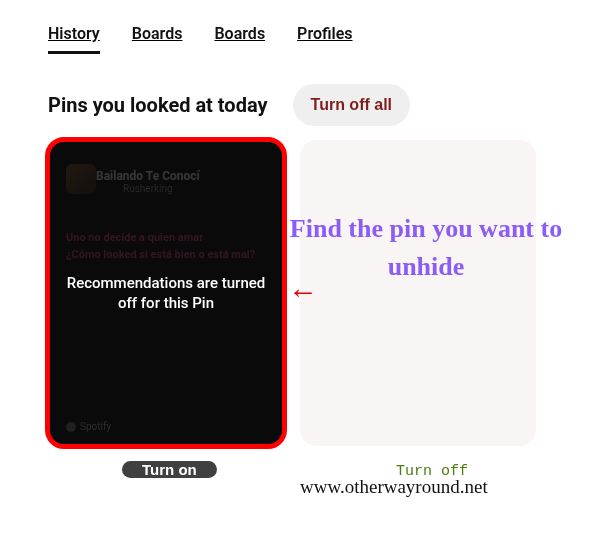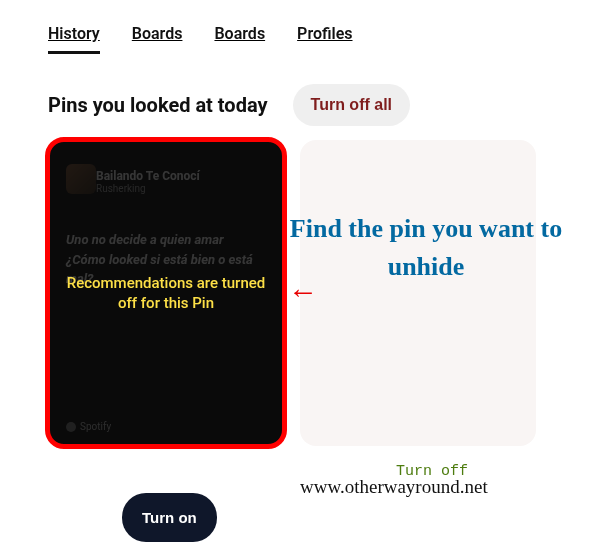--- a/index.html
+++ b/index.html
@@ -84,31 +84,31 @@
       background: linear-gradient(135deg, #8a5a3a, #3a2a1a);
     }
     .pin-title {
       font-size: 12px;
       font-weight: 700;
       color: #fff;
     }
     .pin-subtitle {
       font-size: 10px;
       color: #aaa;
+      margin-left: 27px;
     }
     .pin-quote {
       padding: 26px 18px 0 18px;
       opacity: 0.18;
     }
     .pin-quote-line {
-      font-size: 13px;
-      font-weight: 700;
-      color: #ffffff;
+      font-size: 11px;
+      font-weight: 700;
+      color: #ec4899;
       line-height: 1.5;
-      font-style: italic;
     }
     .pin-footer {
       position: absolute;
       bottom: 14px;
       left: 18px;
       opacity: 0.18;
     }
     .spotify-badge {
       font-size: 10px;
       color: #ccc;
@@ -122,45 +122,44 @@
       border-radius: 50%;
       background: #888;
     }
     .overlay-text {
       position: absolute;
       top: 50%;
       left: 50%;
       transform: translate(-50%, -50%);
       width: 88%;
       text-align: center;
-      color: #fde047;
+      color: #ffffff;
       font-size: 15px;
       font-weight: 500;
       line-height: 1.35;
     }
     .turn-on-btn {
       position: absolute;
       left: 122px;
       top: 461px;
-      background: #0f172a;
+      background: #404040;
       color: #fff;
       border: none;
       border-radius: 24px;
-      padding: 16px 20px;
+      padding: 0 20px;
       font-size: 15px;
       font-weight: 600;
       cursor: pointer;
-      margin-top: 32px;
     }
     .annotation {
       position: absolute;
       left: 286px;
       top: 210px;
       width: 280px;
-      color: #0369a1;
+      color: #8b5cf6;
       font-family: "Comic Sans MS", cursive;
       font-size: 26px;
       font-weight: 700;
       line-height: 1.45;
       text-align: center;
     }
     .arrow {
       position: absolute;
       left: 288px;
       top: 271px;

